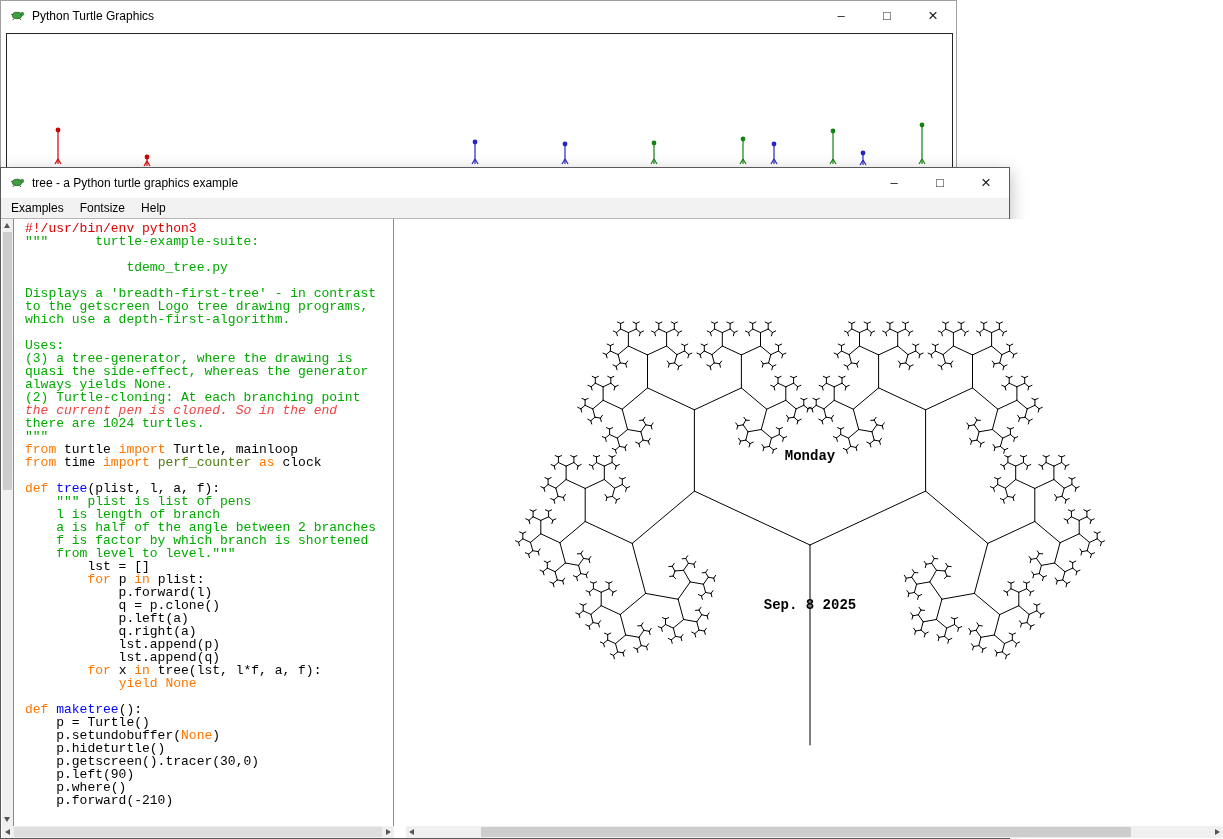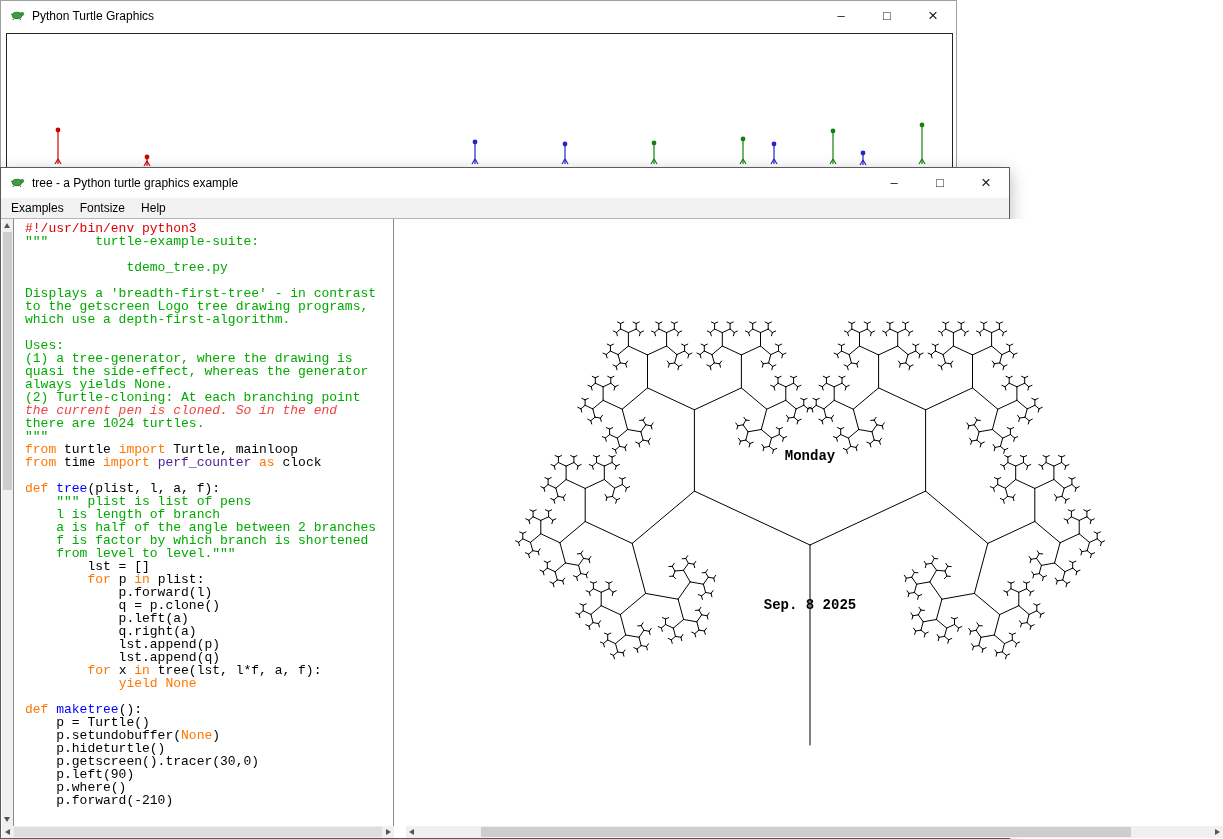--- a/index.html
+++ b/index.html
@@ -168,29 +168,29 @@
         <div class="code-line"><span style="color: rgb(221, 0, 0); text-align: right;">#!/usr/bin/env python3</span></div>
         <div class="code-line"><span style="color: rgb(0, 170, 0);">"""      turtle-example-suite:</span></div>
         <div class="code-line"></div>
         <div class="code-line"><span style="color: rgb(0, 170, 0);">             tdemo_tree.py</span></div>
         <div class="code-line"></div>
         <div class="code-line"><span style="color: rgb(0, 170, 0);">Displays a 'breadth-first-tree' - in contrast</span></div>
         <div class="code-line"><span style="color: rgb(0, 170, 0);">to the getscreen Logo tree drawing programs,</span></div>
         <div class="code-line"><span style="color: rgb(0, 170, 0);">which use a depth-first-algorithm.</span></div>
         <div class="code-line"></div>
         <div class="code-line"><span style="color: rgb(0, 170, 0);">Uses:</span></div>
-        <div class="code-line"><span style="color: rgb(0, 170, 0);">(1) a tree-generator, where the drawing is</span></div>
+        <div class="code-line"><span style="color: rgb(0, 170, 0);">(3) a tree-generator, where the drawing is</span></div>
         <div class="code-line"><span style="color: rgb(0, 170, 0);">quasi the side-effect, whereas the generator</span></div>
         <div class="code-line"><span style="color: rgb(0, 170, 0);">always yields None.</span></div>
         <div class="code-line"><span style="color: rgb(0, 170, 0);">(2) Turtle-cloning: At each branching point</span></div>
         <div class="code-line"><span style="color: #ef4444; font-style: italic;">the current pen is cloned. So in the end</span></div>
         <div class="code-line"><span style="color: rgb(0, 170, 0);">there are 1024 turtles.</span></div>
         <div class="code-line"><span style="color: rgb(0, 170, 0);">"""</span></div>
         <div class="code-line"><span style="color: rgb(255, 119, 0);">from</span><span style="color: rgb(0, 0, 0);"> turtle </span><span style="color: rgb(255, 119, 0);">import</span><span style="color: rgb(0, 0, 0);"> Turtle, mainloop</span></div>
-        <div class="code-line"><span style="color: rgb(255, 119, 0);">from</span><span style="color: rgb(0, 0, 0);"> time </span><span style="color: rgb(255, 119, 0);">import</span><span style="color: #4c1d95; text-align: right;"> perf_counter </span><span style="color: rgb(255, 119, 0);">as</span><span style="color: rgb(0, 0, 0);"> clock</span></div>
+        <div class="code-line"><span style="color: rgb(255, 119, 0);">from</span><span style="color: rgb(0, 0, 0);"> time </span><span style="color: rgb(255, 119, 0);">import</span><span style="color: #4d7c0f; text-align: right;"> perf_counter </span><span style="color: rgb(255, 119, 0);">as</span><span style="color: rgb(0, 0, 0);"> clock</span></div>
         <div class="code-line"></div>
         <div class="code-line"><span style="color: rgb(255, 119, 0);">def</span><span style="color: rgb(0, 0, 0);"> </span><span style="color: rgb(0, 0, 255);">tree</span><span style="color: rgb(0, 0, 0);">(plist, l, a, f):</span></div>
         <div class="code-line"><span style="color: rgb(0, 170, 0);">    """ plist is list of pens</span></div>
         <div class="code-line"><span style="color: rgb(0, 170, 0);">    l is length of branch</span></div>
         <div class="code-line"><span style="color: rgb(0, 170, 0);">    a is half of the angle between 2 branches</span></div>
         <div class="code-line"><span style="color: rgb(0, 170, 0);">    f is factor by which branch is shortened</span></div>
         <div class="code-line"><span style="color: rgb(0, 170, 0);">    from level to level."""</span></div>
         <div class="code-line"><span style="color: rgb(0, 0, 0);">        lst = []</span></div>
         <div class="code-line"><span style="color: rgb(0, 0, 0);">        </span><span style="color: rgb(255, 119, 0);">for</span><span style="color: rgb(0, 0, 0);"> p </span><span style="color: rgb(255, 119, 0);">in</span><span style="color: rgb(0, 0, 0);"> plist:</span></div>
         <div class="code-line"><span style="color: rgb(0, 0, 0);">            p.forward(l)</span></div>

